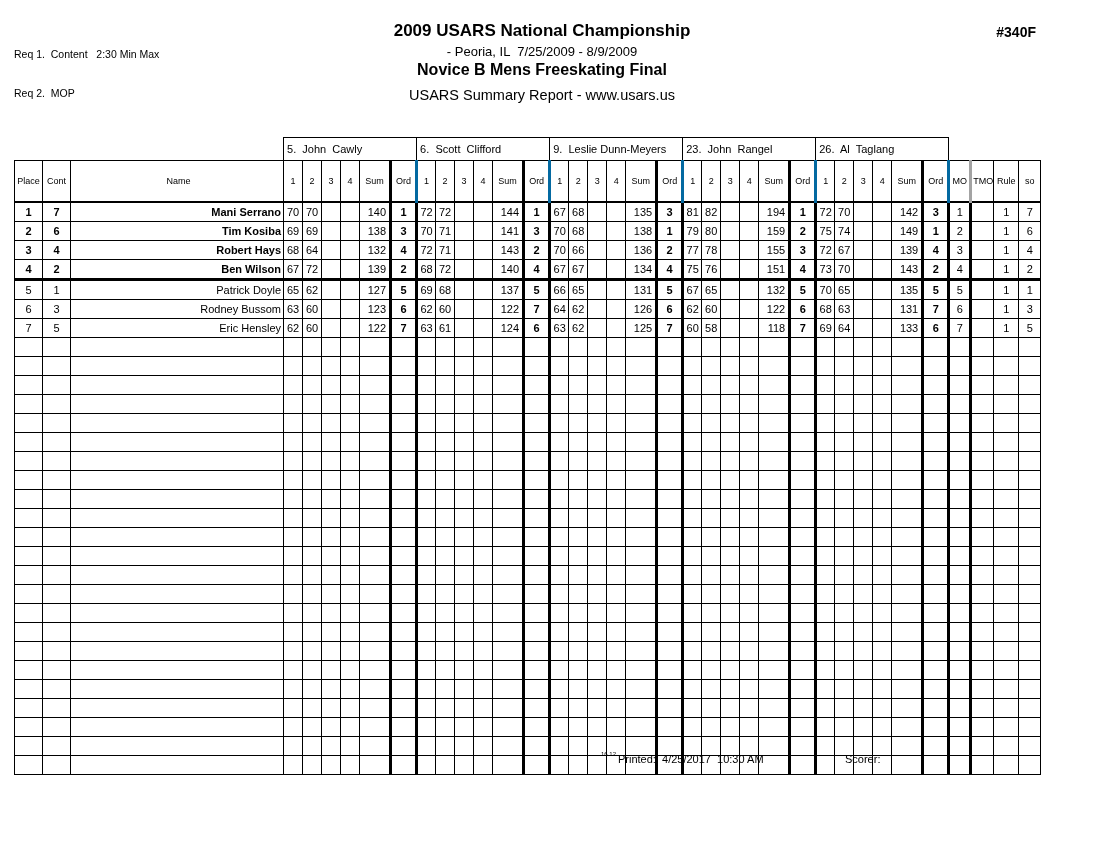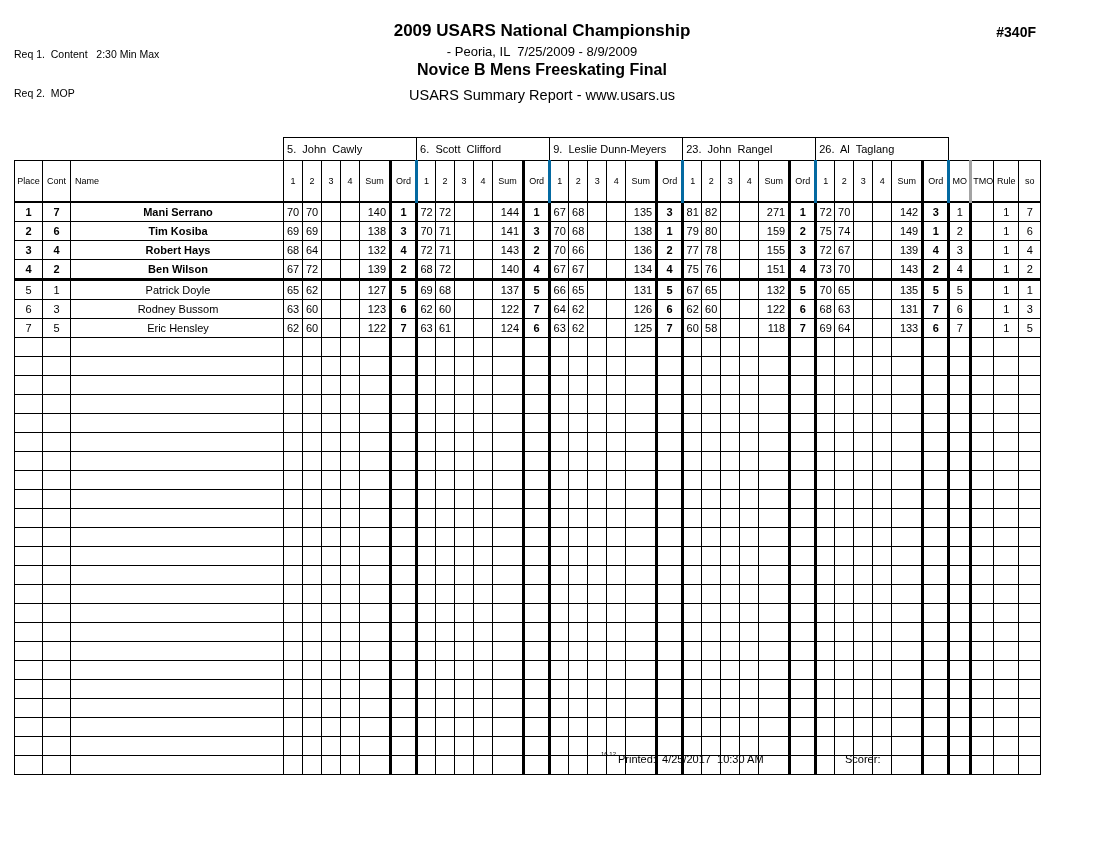--- a/index.html
+++ b/index.html
@@ -33,26 +33,26 @@
   }
   .judge-row th.blank { border: none; }
   .judge-row th.judge-name {
     font-size: 11px; text-align: left; padding: 0 3px;
     height: 22px; white-space: pre;
   }
   .sub-row th {
     font-size: 9px; height: 16px; padding: 12px 1px;
     text-align: center; border-bottom: 2px solid #000;
   }
-  .sub-row th.h-name { text-align: left; padding-left: 4px; border-radius: 6px; }
+  .sub-row th.h-name { text-align: center; padding-left: 4px; border-radius: 6px; }
   .sub-row th.h-ord { border-left: 3px solid #000; border-right: 3px solid #0369a1; }
   .sub-row th.h-mo  { border-right: 3px solid #a3a3a3; }
 
   tbody td { font-size: 11px; height: 18px; padding: 0 2px; text-align: center; }
-  tbody td.c-name { text-align: center; padding-left: 4px; }
+  tbody td.c-name { text-align: right; padding-left: 4px; }
   tbody td.c-sum  { text-align: right; padding-right: 3px; }
   tbody td.c-ord  { font-weight: bold; border-left: 3px solid #000; border-right: 3px solid #000; }
   tbody td.c-mo   { border-right: 3px solid #000; }
   tbody tr.bold td.c-place,
   tbody tr.bold td.c-cont,
   tbody tr.bold td.c-name { font-weight: bold; }
   tbody tr.divider-below td { border-bottom: 3px solid #000; }
 
   .footer { position: absolute; top: 753px; left: 0; width: 1100px; font-size: 11px; }
   .footer span { white-space: pre; }
@@ -184,21 +184,21 @@
         <td class="c-mark">67</td>
         <td class="c-mark">68</td>
         <td class="c-mark"></td>
         <td class="c-mark"></td>
         <td class="c-sum">135</td>
         <td class="c-ord">3</td>
         <td class="c-mark">81</td>
         <td class="c-mark">82</td>
         <td class="c-mark"></td>
         <td class="c-mark"></td>
-        <td class="c-sum">271</td>
+        <td class="c-sum">194</td>
         <td class="c-ord">1</td>
         <td class="c-mark">72</td>
         <td class="c-mark">70</td>
         <td class="c-mark"></td>
         <td class="c-mark"></td>
         <td class="c-sum">142</td>
         <td class="c-ord">3</td>
         <td class="c-mo">1</td>
         <td class="c-tmo"></td>
         <td class="c-rule">1</td>

